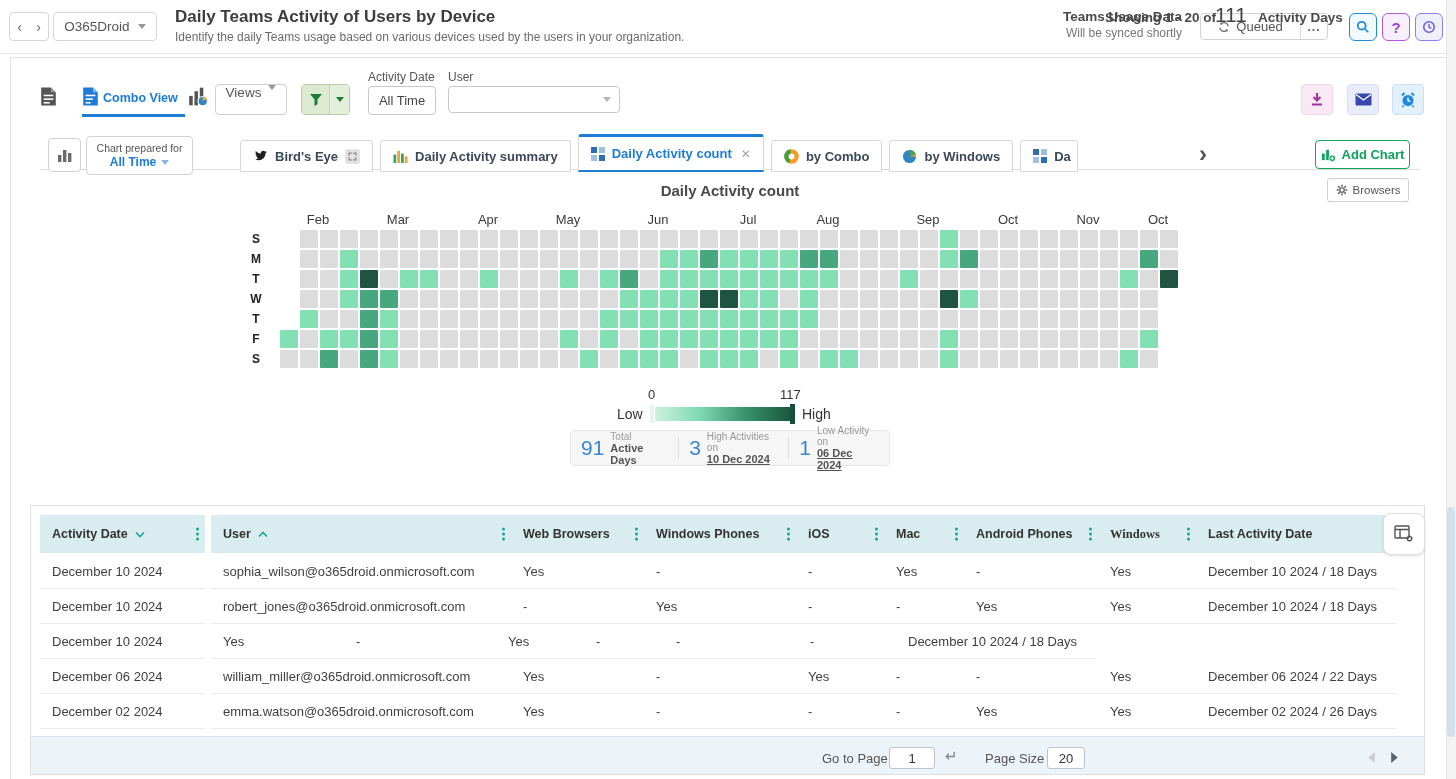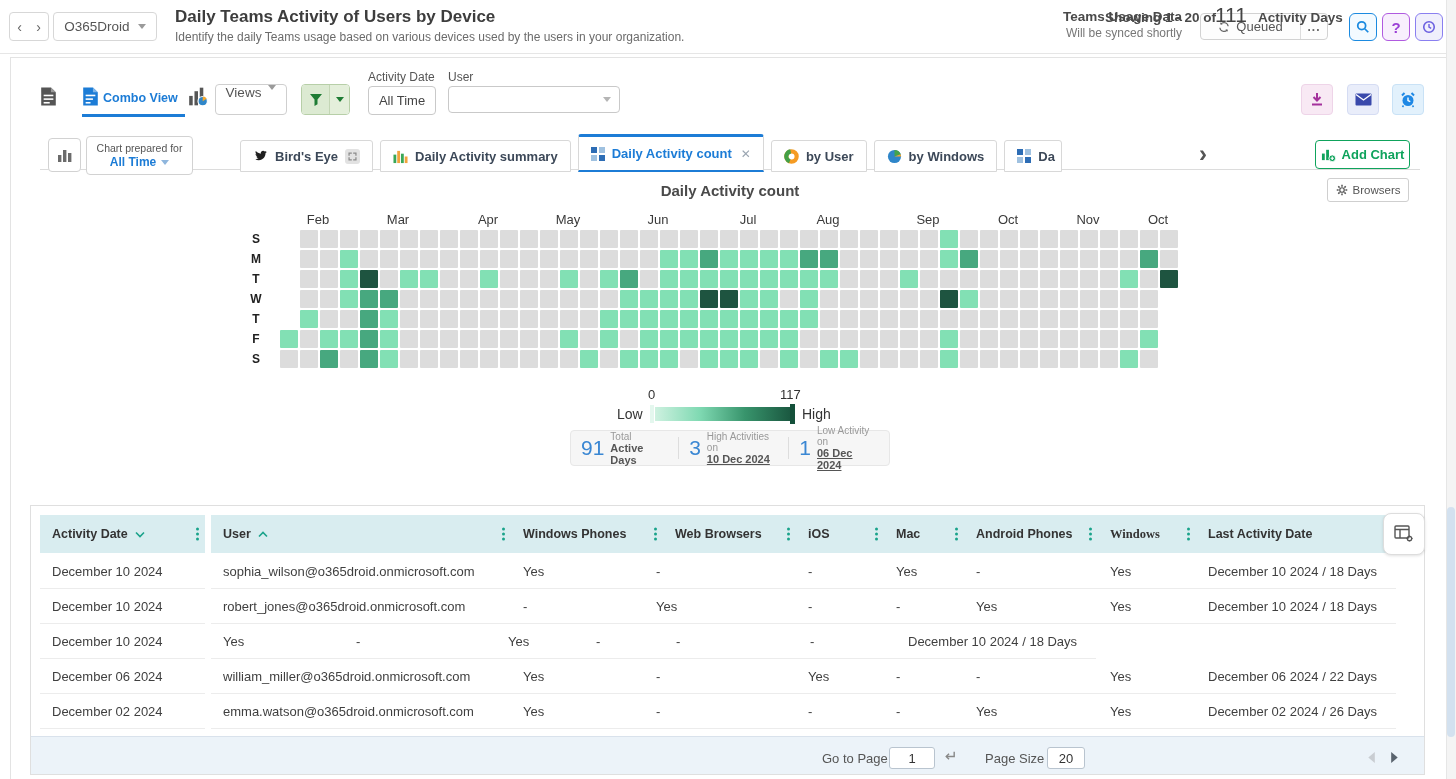--- a/index.html
+++ b/index.html
@@ -308,21 +308,21 @@
       <span>Daily Activity count</span>
       <span class="tabx">✕</span>
     </div>
     <div class="tab">
       <span>
         <svg width="15" height="15" viewBox="0 0 16 16">
             <circle cx="8" cy="8" r="5.5" fill="none" stroke="#f59b23" stroke-width="4.5"></circle>
             <circle cx="8" cy="8" r="5.5" fill="none" stroke="#43a047" stroke-width="4.5" stroke-dasharray="14 21" transform="rotate(110 8 8)"></circle>
           </svg>
       </span>
-      <span>by User</span>
+      <span>by Combo</span>
     </div>
     <div class="tab">
       <span>
         <svg width="15" height="15" viewBox="0 0 16 16">
             <circle cx="8" cy="8" r="7" fill="#2f86c9"></circle>
             <path d="M8 8V1a7 7 0 0 1 6.6 4.6z" fill="#44a34c"></path>
             <path d="M8 8l6.6-2.4A7 7 0 0 1 15 8z" fill="#f4a72c"></path>
           </svg>
       </span>
       <span>by Windows</span>
@@ -752,30 +752,30 @@
             <svg width="10" height="7" viewBox="0 0 10 7">
               <path d="M1 5.5l4-4 4 4" stroke="#1aa38b" stroke-width="1.6" fill="none"></path>
             </svg>
           </span>
           <span class="dots">
             <i></i>
             <i></i>
             <i></i>
           </span>
         </div>
+        <div class="th" style="width: 133px;">
+          <span>Web Browsers</span>
+          <span class="dots">
+            <i></i>
+            <i></i>
+            <i></i>
+          </span>
+        </div>
         <div class="th" style="width: 152px;">
           <span>Windows Phones</span>
-          <span class="dots">
-            <i></i>
-            <i></i>
-            <i></i>
-          </span>
-        </div>
-        <div class="th" style="width: 133px;">
-          <span>Web Browsers</span>
           <span class="dots">
             <i></i>
             <i></i>
             <i></i>
           </span>
         </div>
         <div class="th" style="width: 88px;">
           <span>iOS</span>
           <span class="dots">
             <i></i>

